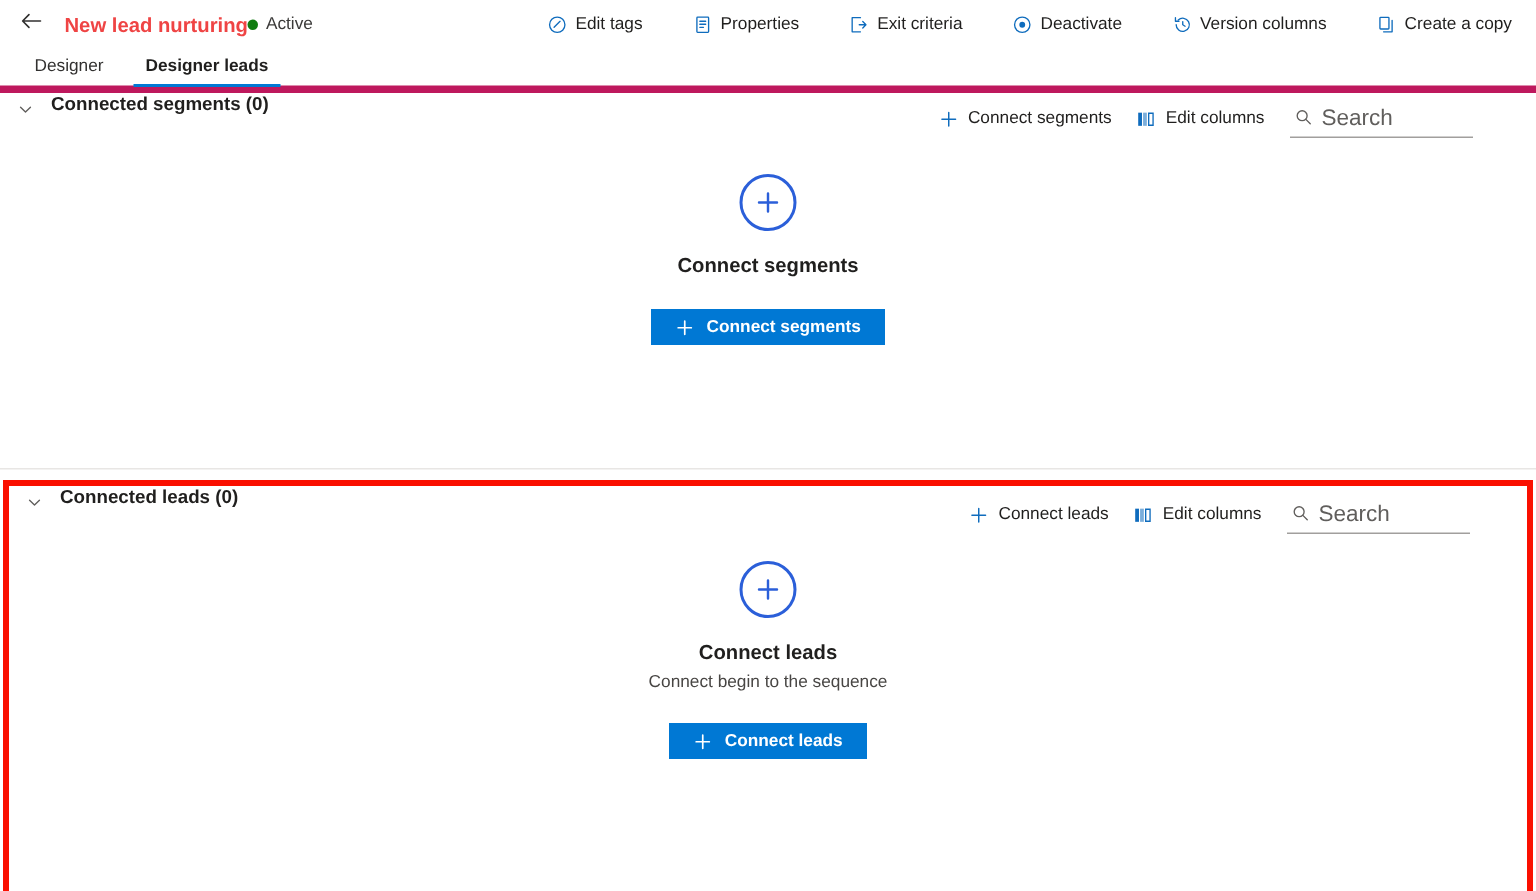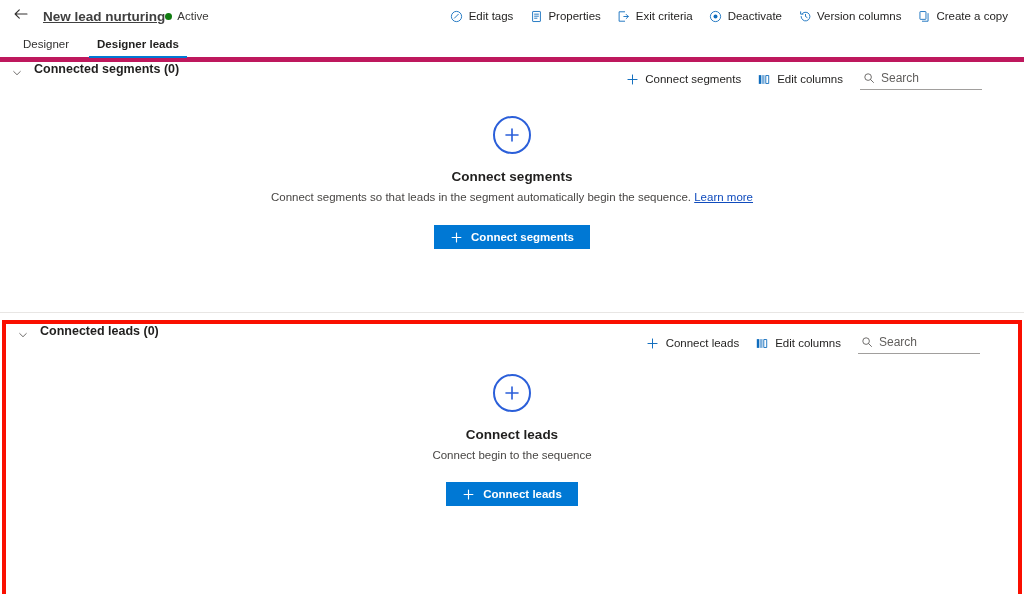--- a/index.html
+++ b/index.html
@@ -26,45 +26,44 @@
   .back-btn {
     width: 22px; height: 22px;
     display: flex; align-items: center; justify-content: center;
     color: #323130;
     flex: none;
     cursor: pointer;
   }
   .page-title {
     font-size: 13.5px;
     font-weight: bold;
-    color: #404040;
+    color: #ef4444;
     margin-left: 11px;
     white-space: nowrap;
-    text-decoration: underline;
   }
   .status-wrap {
     display: flex; align-items: center;
     white-space: nowrap;
   }
   .status-dot {
     width: 7px; height: 7px;
     border-radius: 50%;
     background: #107c10;
     margin-right: 5px;
     flex: none;
   }
   .status-text {
     font-size: 11.5px;
     color: #3b3a39;
   }
   .cmd-spacer { flex: 1 1 auto; }
   .cmd-group {
     display: flex;
     align-items: center;
-    gap: 0px;
+    gap: 17px;
   }
   .cmd-item {
     display: flex;
     align-items: center;
     gap: 5px;
     padding: 4px 8px;
     font-size: 11.5px;
     color: #201f1e;
     white-space: nowrap;
     cursor: pointer;
@@ -181,21 +180,21 @@
   .search-icon {
     width: 13px; height: 13px;
     display: flex; align-items: center; justify-content: center;
     color: #605e5c;
     flex: none;
   }
   .search-input {
     border: none;
     outline: none;
     background: transparent;
-    font-size: 12px;
+    font-size: 15px;
     font-family: "Liberation Sans", sans-serif;
     color: #201f1e;
     width: 100%;
     padding: 0;
   }
   .search-input::placeholder { color: #605e5c; }
 
   
   .empty-state {
     display: flex;
@@ -403,24 +402,20 @@
     </div>
   </div>
 
   <div class="empty-state">
     <div class="plus-circle">
       <svg width="20" height="20" viewBox="0 0 16 16" fill="none" stroke="currentColor" stroke-width="1.3">
         <path d="M8 3.2v9.6M3.2 8h9.6" stroke-linecap="round"></path>
       </svg>
     </div>
     <div class="empty-title">Connect segments</div>
-    <div class="empty-desc">
-      <span>Connect segments so that leads in the segment automatically begin the sequence.</span>
-      <span class="learn-link">Learn more</span>
-    </div>
     <button class="cta-btn" style="margin-top:22px;">
       <span class="cta-plus">
         <svg width="13" height="13" viewBox="0 0 16 16" fill="none" stroke="currentColor" stroke-width="1.4">
           <path d="M8 2.6v10.8M2.6 8h10.8" stroke-linecap="round"></path>
         </svg>
       </span>
       <span>Connect segments</span>
     </button>
   </div>
 </div>

